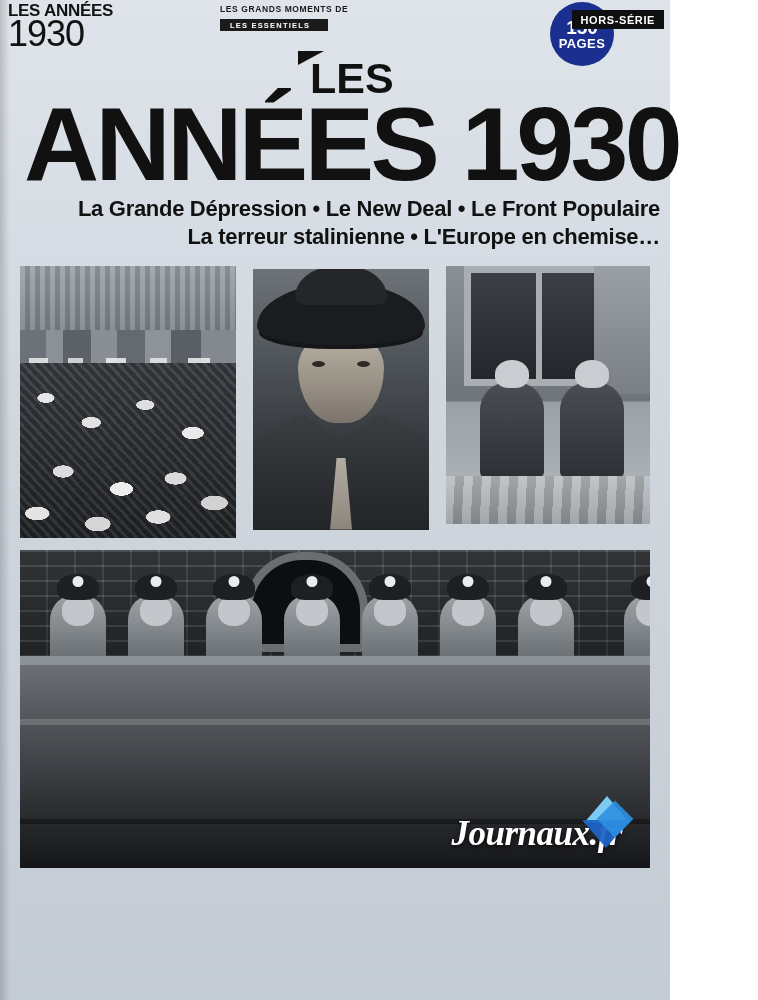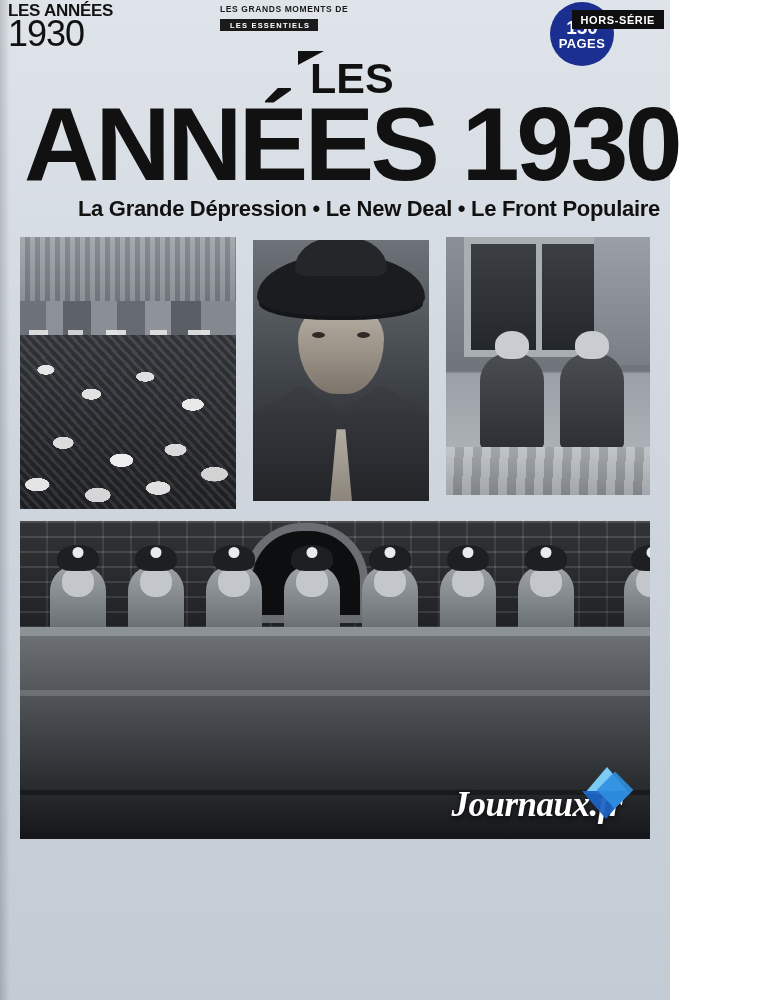--- a/index.html
+++ b/index.html
@@ -71,21 +71,21 @@
     margin-top: -2px;
   }
   .masthead .mh-sub {
     display: inline-block;
     margin-top: 2px;
     background: #1b1b1b;
     color: #fff;
     font-size: 7.5px;
     letter-spacing: 1.2px;
     font-weight: 700;
-    padding: 2px 8px 1px 10px;
+    padding: 2px 18px 1px 10px;
   }
 
   .pages-badge {
     position: absolute;
     left: 550px;
     top: 2px;
     width: 64px;
     height: 64px;
     border-radius: 50%;
     background: #1a2f8f;
@@ -434,20 +434,21 @@
 
   <div class="title-block">
     <div class="title-les">
       <span class="flag"></span>
       <span>LES</span>
     </div>
     <div class="title-main">ANNÉES 1930</div>
 
     <div class="topics">
       <div>La Grande Dépression • Le New Deal • Le Front Populaire</div>
+      <div>La terreur stalinienne • L'Europe en chemise…</div>
     </div>
   </div>
 
   <div class="photo-row">
 
     <div class="photo p1">
       <div class="skyline"></div>
       <div class="placards"></div>
       <div class="crowd"></div>
     </div>

